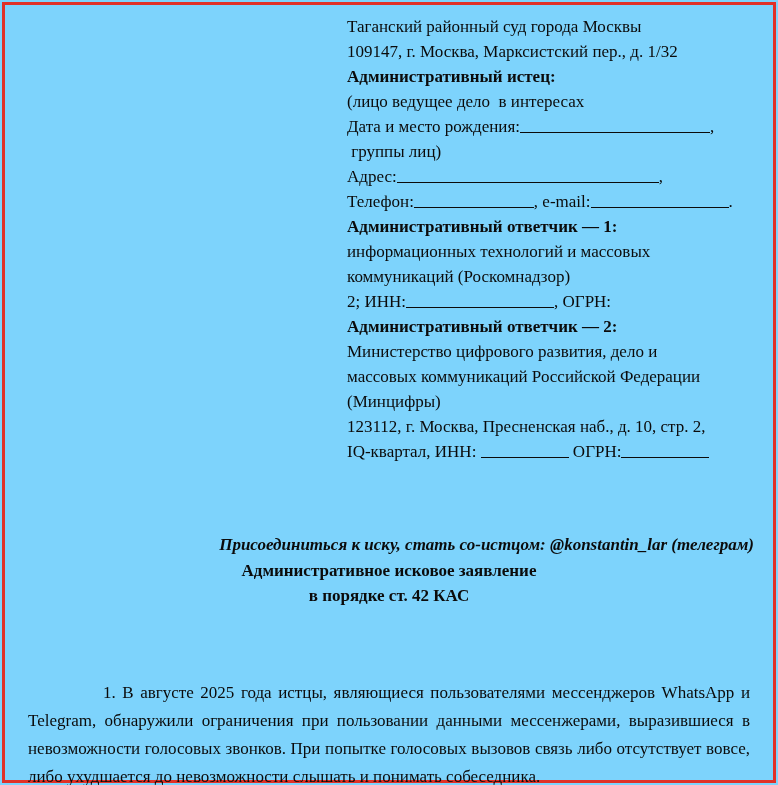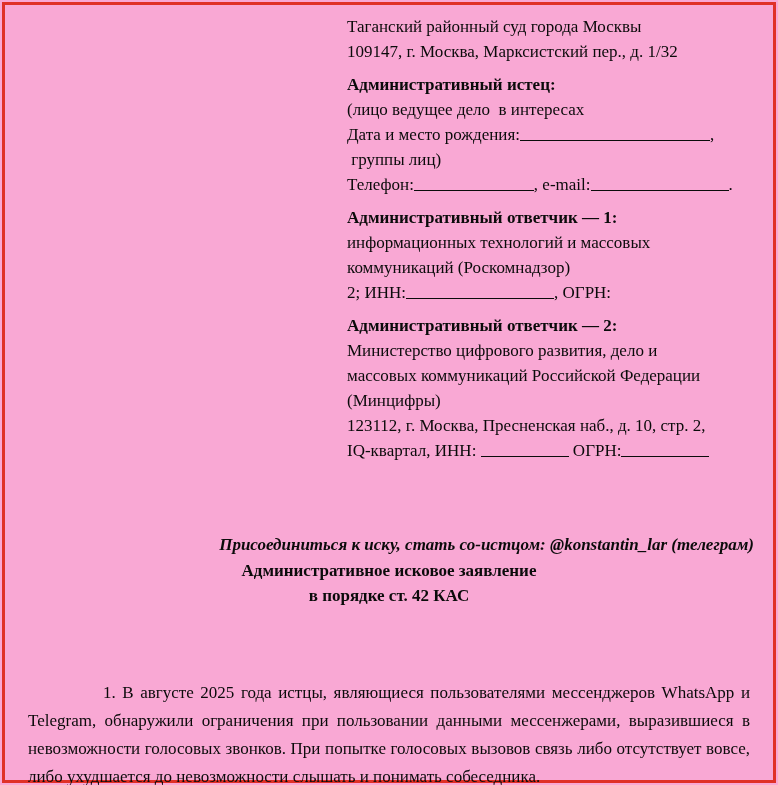--- a/index.html
+++ b/index.html
@@ -7,21 +7,21 @@
     margin: 0;
     padding: 0;
     background: #ffffff;
   }
 
   .page {
     position: relative;
     width: 778px;
     height: 785px;
     box-sizing: border-box;
-    background: #f9a8d4;
+    background: #7dd3fc;
     font-family: "Liberation Serif", "DejaVu Serif", serif;
     color: #0b0b0b;
     overflow: hidden;
   }
 
   
   .page-frame {
     position: absolute;
     left: 2px;
     top: 2px;
@@ -52,21 +52,20 @@
     line-height: 25px;
   }
 
   .addr-line {
     white-space: pre-wrap;
     word-break: normal;
   }
 
   .addr-line.bold {
     font-weight: bold;
-    margin-top: 8px;
   }
 
   
   .rule {
     display: inline-block;
     border-bottom: 1.4px solid #0b0b0b;
     vertical-align: baseline;
     height: 15px;
     margin-bottom: -1px;
   }
@@ -131,20 +130,21 @@
     <div class="addr-block">
 
       <div class="addr-line">Таганский районный суд города Москвы</div>
       <div class="addr-line">109147, г. Москва, Марксистский пер., д. 1/32</div>
       <div class="addr-line bold">Административный истец:</div>
       <div class="addr-line">(лицо ведущее дело  в интересах</div>
       <div class="addr-line"><span>Дата и место рождения:</span><span class="rule w190"></span><span>,</span></div>
 
       <div class="addr-line"> группы лиц)</div>
 
+      <div class="addr-line"><span>Адрес:</span><span class="rule w262"></span><span>,</span></div>
 
       <div class="addr-line"><span>Телефон:</span><span class="rule w120"></span><span>, e-mail:</span><span class="rule w138"></span><span>.</span></div>
 
       <div class="addr-line bold">Административный ответчик — 1:</div>
       <div class="addr-line">информационных технологий и массовых</div>
       <div class="addr-line">коммуникаций (Роскомнадзор)</div>
       <div class="addr-line"><span>2; ИНН:</span><span class="rule w148"></span><span>, ОГРН:</span></div>
 
       <div class="addr-line bold">Административный ответчик — 2:</div>
       <div class="addr-line">Министерство цифрового развития, дело и</div>

